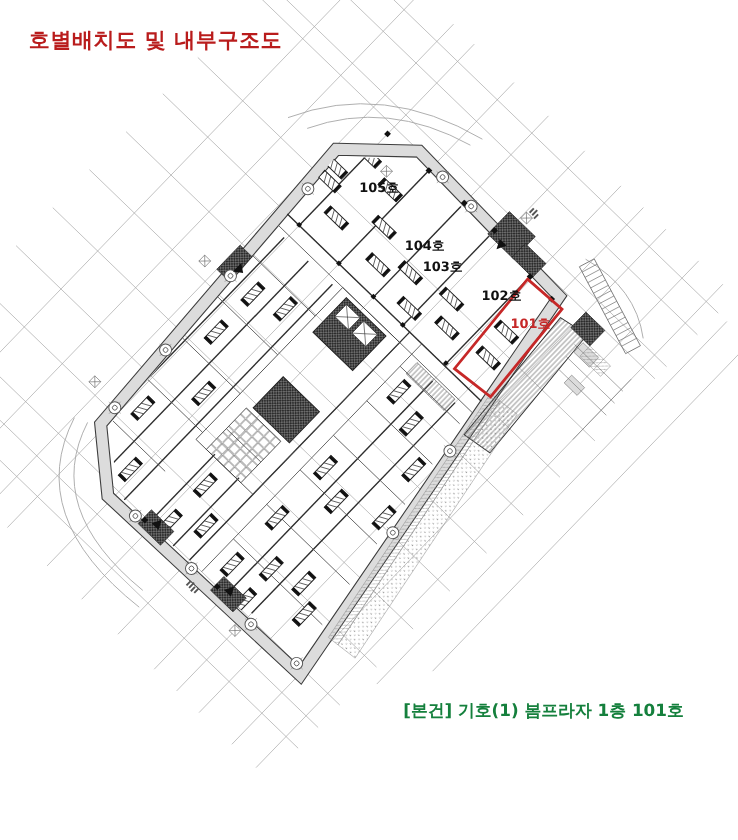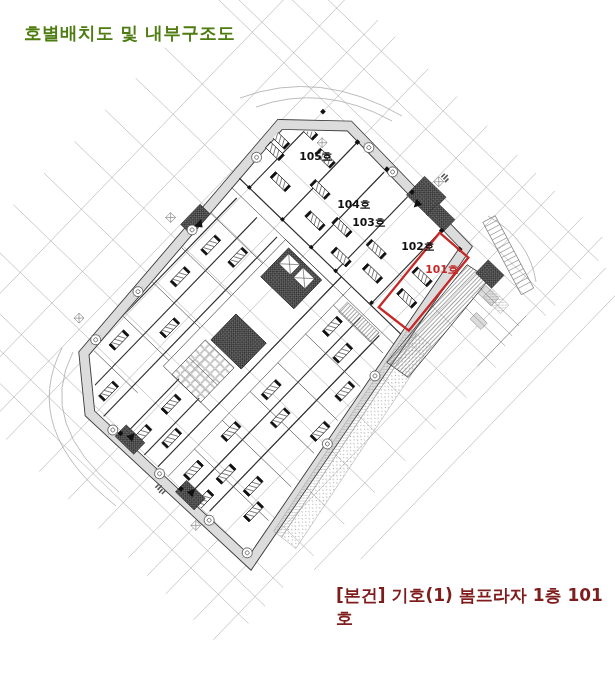--- a/index.html
+++ b/index.html
@@ -1,20 +1,20 @@
 <!DOCTYPE html>
 <html><head>
 <meta charset="utf-8">
 <style>
   html,body{margin:0;padding:0;background:#fff;}
   .page{position:relative;width:615px;height:700px;background:#ffffff;overflow:hidden;
         font-family:"DejaVu Sans","Liberation Sans",sans-serif;}
-  .title{position:absolute;left:24px;top:21px;font-size:17.5px;font-weight:bold;color:#4d7c0f;
+  .title{position:absolute;left:24px;top:21px;font-size:17.5px;font-weight:bold;color:#b91c1c;
          letter-spacing:0.5px;}
-  .caption{position:absolute;left:336px;top:584px;font-size:17px;font-weight:600;color:#7f1d1d;}
+  .caption{position:absolute;left:336px;top:584px;font-size:14px;font-weight:600;color:#15803d;}
   svg.plan{position:absolute;left:0;top:0;}
   svg text{font-family:"DejaVu Sans","Liberation Sans",sans-serif;}
   .ulabel{font-size:10.8px;font-weight:bold;fill:#111;}
   .ulabel.hot{fill:#c62828;}
   .g1{stroke:#a8a8a8;stroke-width:.55;}
   .ga{stroke:#ababab;stroke-width:.8;fill:none;}
   .w1{stroke:#2e2e2e;stroke-width:1.15;}
   .w2{stroke:#555;stroke-width:.7;}
   .w3{stroke:#787878;stroke-width:.5;}
 </style>

